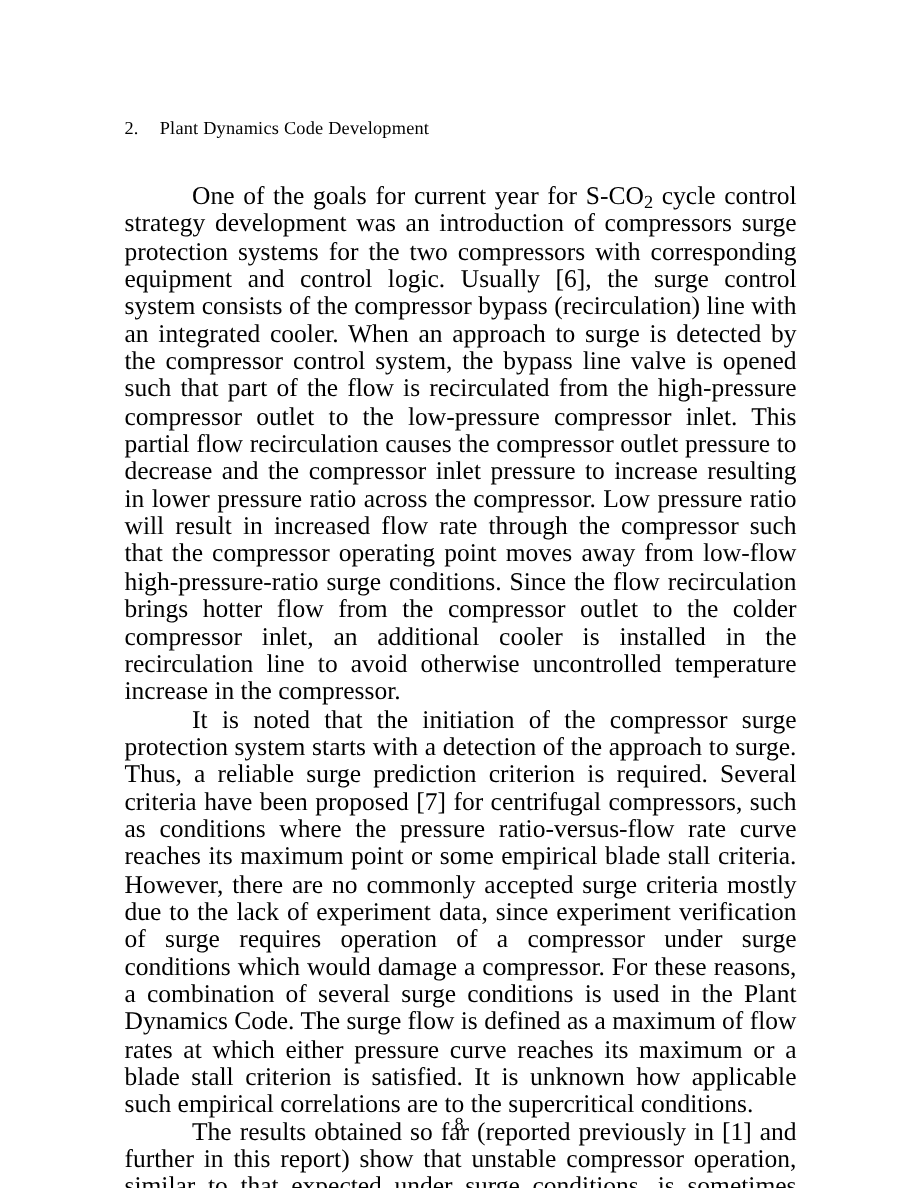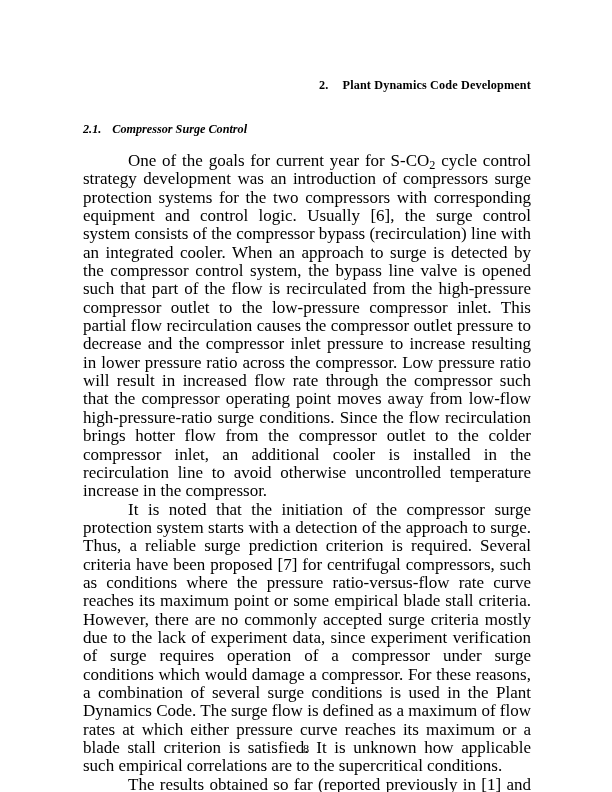--- a/index.html
+++ b/index.html
@@ -24,22 +24,22 @@
   }
 
   .content {
     position: absolute;
     left: 83px;
     top: 78px;
     width: 448px;
   }
 
   .doc-title {
-    text-align: right;
-    font-weight: bold;
+    text-align: left;
+    font-weight: normal;
     font-size: 12.2px;
     line-height: 14px;
     margin: 0 0 30px 0;
     letter-spacing: 0.15px;
   }
   .doc-title .num {
     margin-right: 14px;
   }
 
   .section-heading {
@@ -103,23 +103,20 @@
 <body>
 
 <div class="page">
 
   <div class="content">
 
     <div class="doc-title">
       <span class="num">2.</span><span>Plant Dynamics Code Development</span>
     </div>
 
-    <div class="section-heading">
-      <span class="num">2.1.</span><span>Compressor Surge Control</span>
-    </div>
 
     <p class="body-par"><span>One of the goals for current year for S-CO</span><sub>2</sub><span> cycle control strategy development was an introduction of compressors surge protection systems for the two compressors with corresponding equipment and control logic. Usually [6], the surge control system consists of the compressor bypass (recirculation) line with an integrated cooler. When an approach to surge is detected by the compressor control system, the bypass line valve is opened such that part of the flow is recirculated from the high-pressure compressor outlet to the low-pressure compressor inlet. This partial flow recirculation causes the compressor outlet pressure to decrease and the compressor inlet pressure to increase resulting in lower pressure ratio across the compressor. Low pressure ratio will result in increased flow rate through the compressor such that the compressor operating point moves away from low-flow high-pressure-ratio surge conditions. Since the flow recirculation brings hotter flow from the compressor outlet to the colder compressor inlet, an additional cooler is installed in the recirculation line to avoid otherwise uncontrolled temperature increase in the compressor.</span></p>
 
     <p class="body-par last-line-left">It is noted that the initiation of the compressor surge protection system starts with a detection of the approach to surge. Thus, a reliable surge prediction criterion is required. Several criteria have been proposed [7] for centrifugal compressors, such as conditions where the pressure ratio-versus-flow rate curve reaches its maximum point or some empirical blade stall criteria. However, there are no commonly accepted surge criteria mostly due to the lack of experiment data, since experiment verification of surge requires operation of a compressor under surge conditions which would damage a compressor. For these reasons, a combination of several surge conditions is used in the Plant Dynamics Code. The surge flow is defined as a maximum of flow rates at which either pressure curve reaches its maximum or a blade stall criterion is satisfied. It is unknown how applicable such empirical correlations are to the supercritical conditions.</p>
 
     <p class="body-par"><span>The results obtained so far (reported previously in [1] and further in this report) show that unstable compressor operation, similar to that expected under surge conditions, is sometimes calculated even at flow rates above the surge limit based on the above mentioned criteria. An additional effort has therefore been made to investigate the cause of the instability before a reliable surge control system can be developed for S-CO</span><sub>2</sub><span> cycle compressors.</span></p>
 
     <div class="gap-before-sub"></div>
 
 

